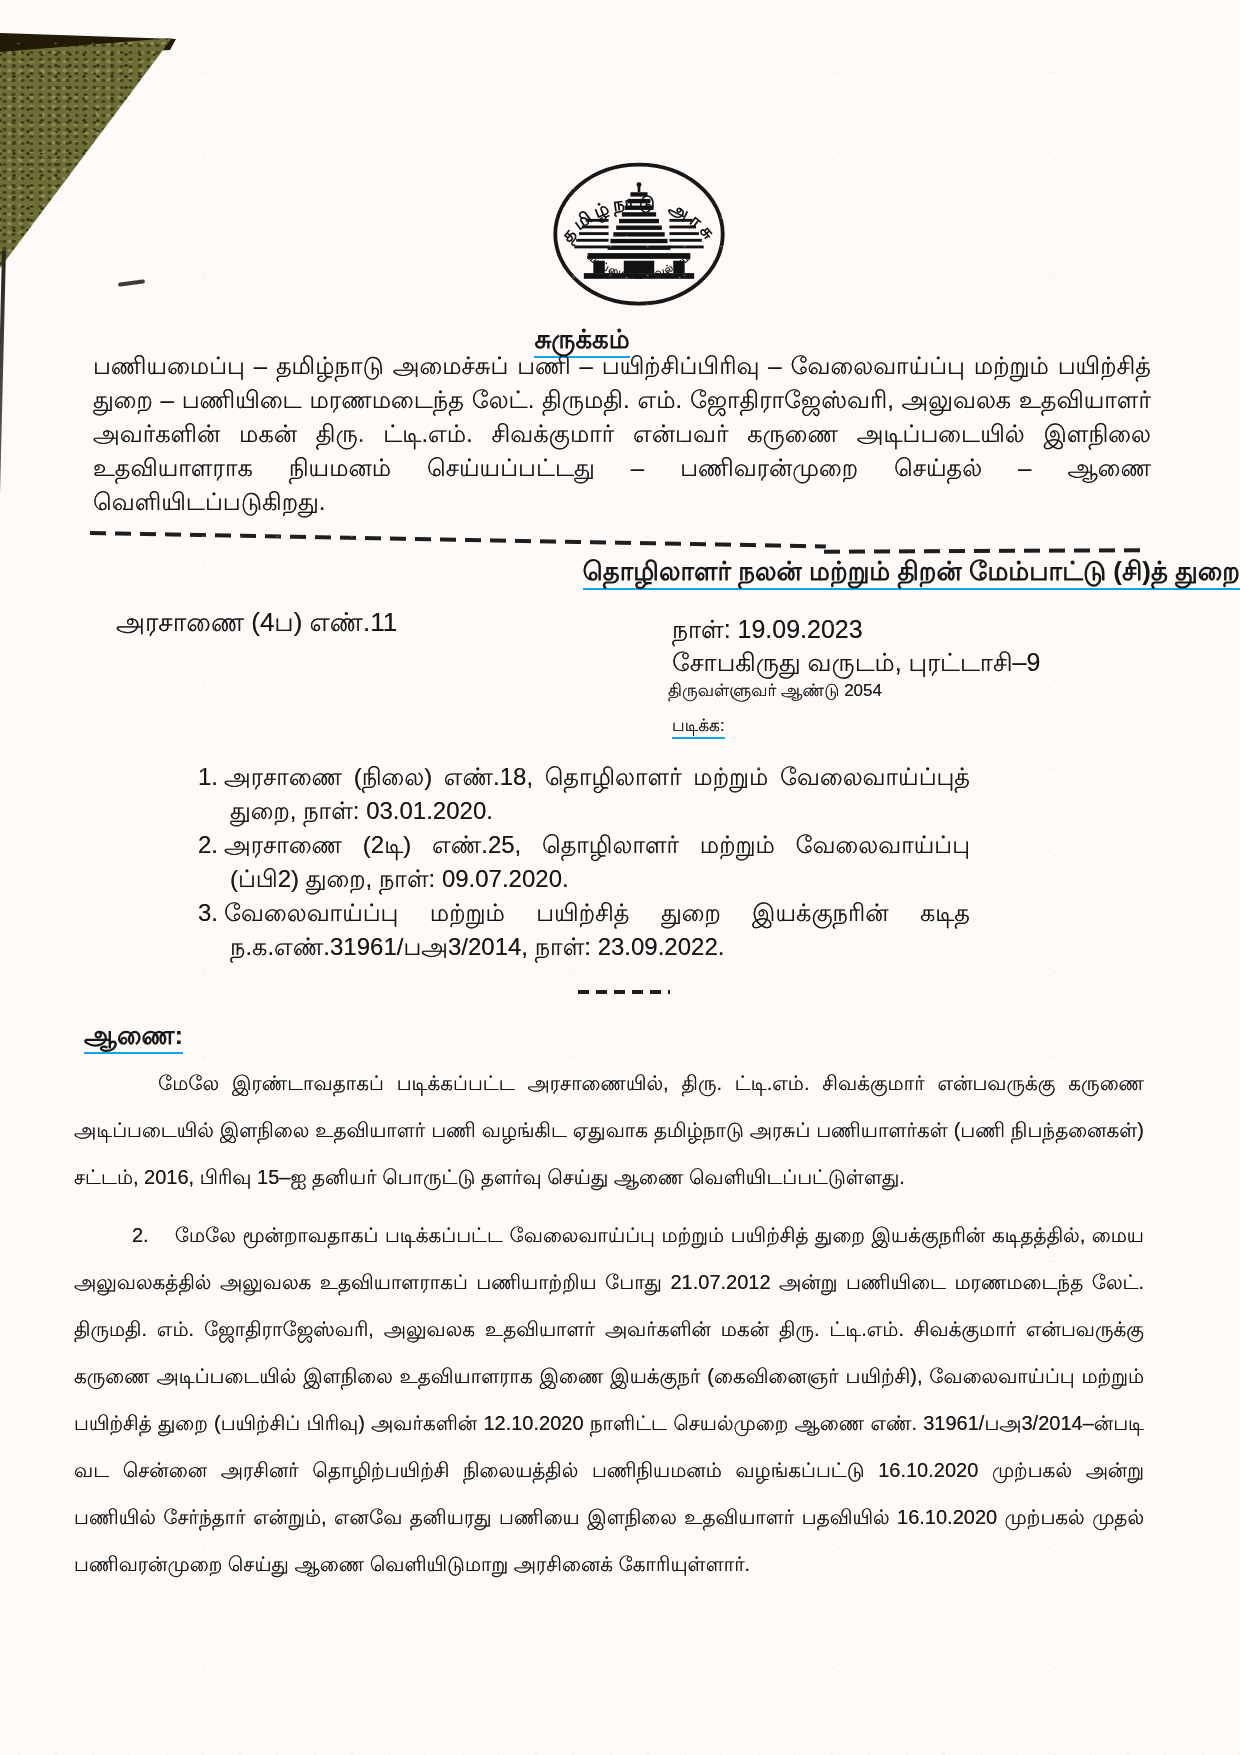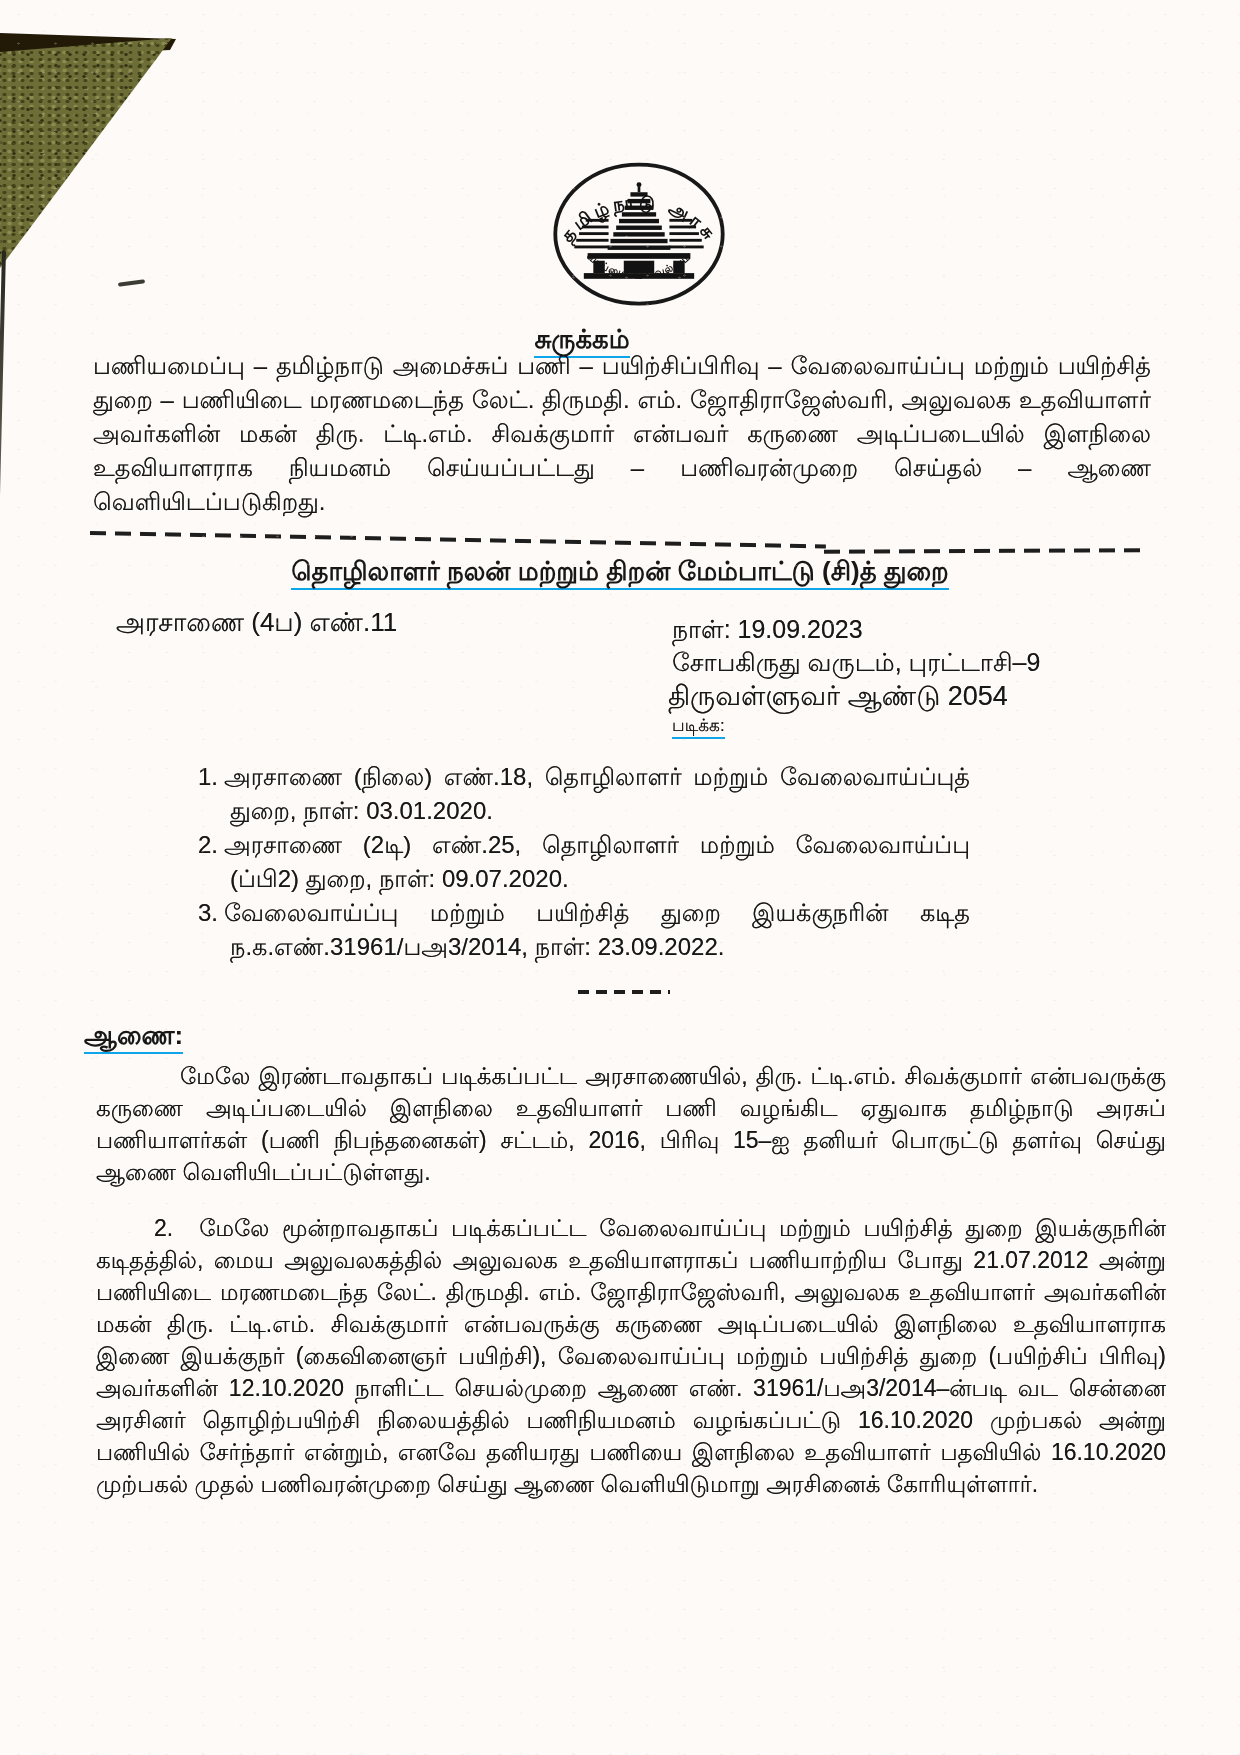--- a/index.html
+++ b/index.html
@@ -50,35 +50,35 @@
   .h-abstract{left:0;right:0;top:324px;text-align:center;font-size:26px;font-weight:bold;}
   .h-abstract .inner{position:relative;left:-38px;}
   .abstract{
     left:93px;top:349px;width:1058px;
     font-size:24px;line-height:34px;text-align:justify;
     text-shadow:0 0 .5px rgba(0,0,0,.55);
   }
   .dash-line{height:4px;background:repeating-linear-gradient(90deg,#1e1e1e 0 16px,transparent 16px 25px);}
   .sep1a{left:90px;top:531px;width:736px;transform:rotate(1.05deg);transform-origin:left center;}
   .sep1b{left:824px;top:549px;width:322px;transform:rotate(-0.25deg);}
-  .dept{left:0;right:0;top:556px;text-align:center;font-size:26px;font-weight:bold;}
+  .dept{left:0;right:0;top:556px;text-align:right;font-size:26px;font-weight:bold;}
   .order-no{left:116px;top:607px;font-size:26px;text-shadow:0 0 .5px rgba(0,0,0,.55);}
   .d1{left:672px;top:615px;font-size:25px;}
   .d2{left:672px;top:648px;font-size:25px;}
-  .d3{left:668px;top:681px;font-size:27px;}
+  .d3{left:668px;top:681px;font-size:17px;}
   .read-h{left:672px;top:716px;font-size:17px;}
   .d1,.d2,.d3,.read-h{text-shadow:0 0 .5px rgba(0,0,0,.55);}
   .read-list{left:198px;top:760px;width:772px;font-size:24px;line-height:34px;}
   .read-item{padding-left:32px;text-indent:-32px;text-align:justify;text-shadow:0 0 .5px rgba(0,0,0,.55);}
   .read-item .num{display:inline-block;width:26px;text-indent:0;}
   .mini-sep{left:578px;top:990px;width:92px;height:4px;
     background:repeating-linear-gradient(90deg,#1e1e1e 0 11px,transparent 11px 18px);}
   .order-h{left:84px;top:1020px;font-size:26px;font-weight:bold;}
   .para{
-    left:96px;width:1070px;font-size:23px;line-height:32px;
+    left:74px;width:1070px;font-size:20px;line-height:47px;
     text-align:justify;text-indent:58px;text-shadow:0 0 .5px rgba(0,0,0,.6);
   }
   .para .num{margin-right:26px;}
   .para1{top:1060px;}
   .para2{top:1212px;}
   .emblem-svg text{font-family:"Liberation Sans","DejaVu Sans",sans-serif;}
 </style>
 </head>
 <body>
 

